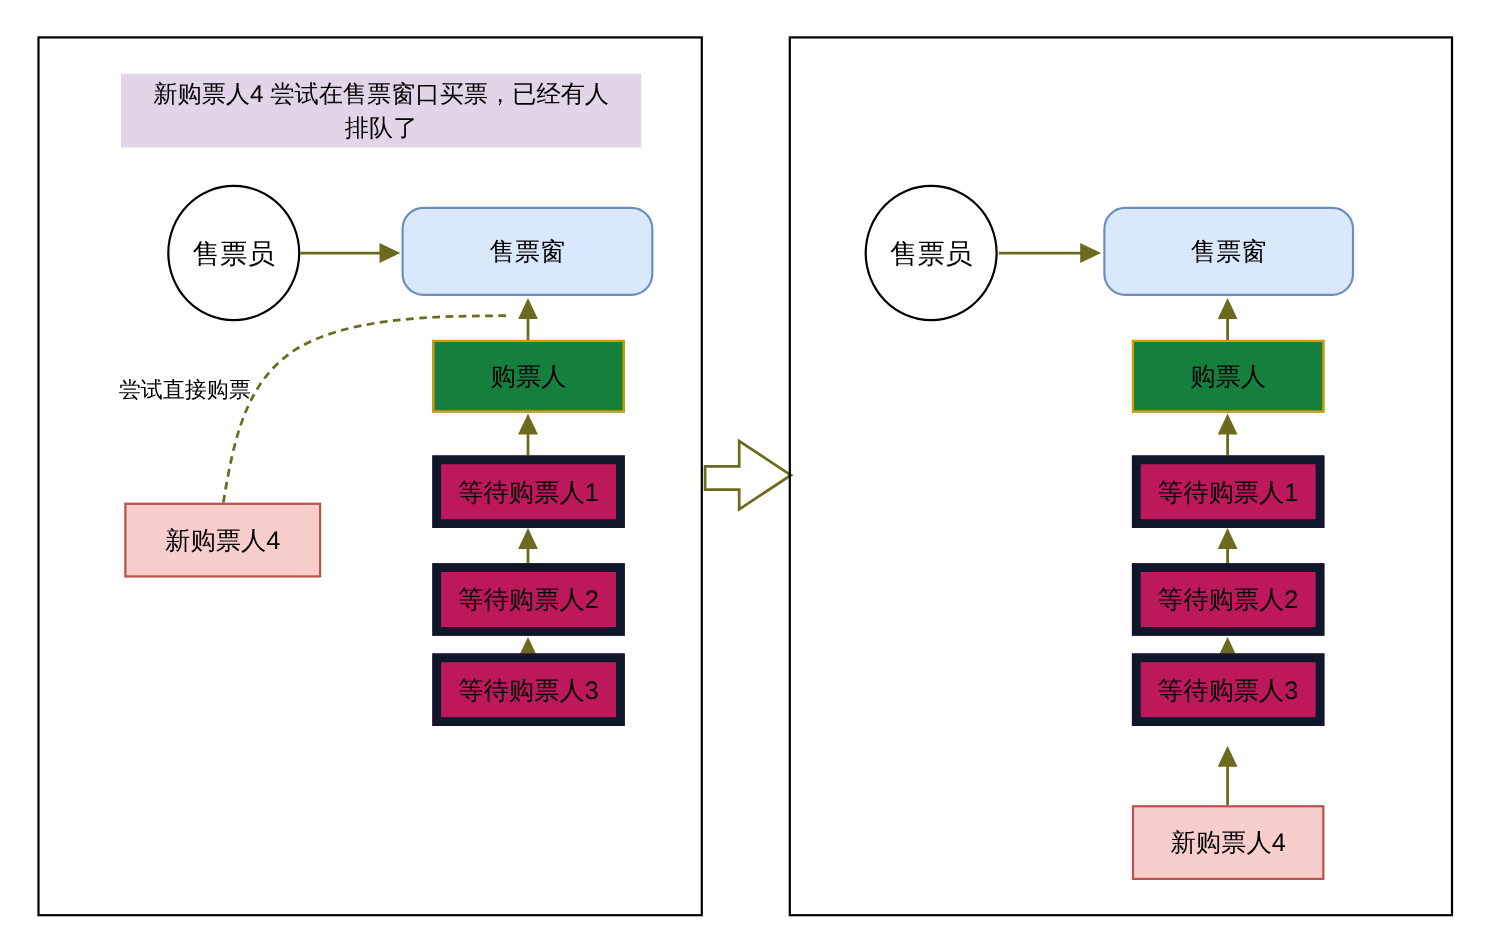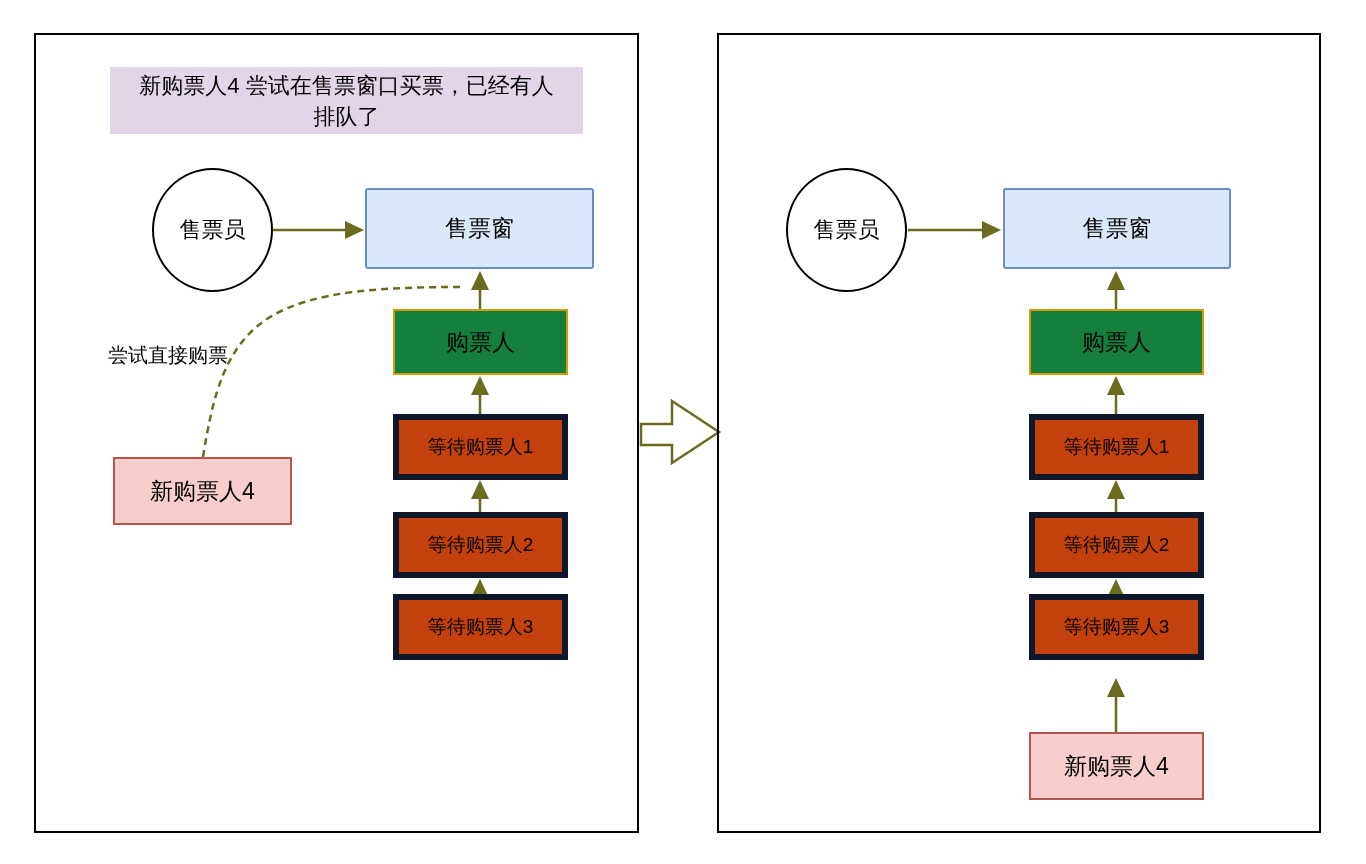--- a/index.html
+++ b/index.html
@@ -14,33 +14,33 @@
   .panel-left  { left: 34px;  top: 33px; width: 605px; height: 800px; }
   .panel-right { left: 717px; top: 33px; width: 604px; height: 800px; }
 
   .node { position: absolute; display: flex; align-items: center; justify-content: center;
           text-align: center; z-index: 3; }
 
   .title-box { background: #e1d5e7; font-size: 22px; line-height: 31px; white-space: pre-line; }
   .title-left  { left: 110px; top: 67px; width: 473px; height: 67px; }
   .title-right { left: 778px; top: 67px; width: 481px; height: 67px; }
 
-  .circle { border: 2.5px solid #000000; border-radius: 50%; background: #ffffff; font-size: 22px; }
+  .circle { border: 2.5px solid #000000; border-radius: 50%; background: #ffffff; font-size: 25px; }
   .circle-left  { left: 152px; top: 168px; width: 121px; height: 124px; }
   .circle-right { left: 786px; top: 168px; width: 121px; height: 124px; }
 
-  .window-box { background: #dae8fc; border: 2.5px solid #6c8ebf; border-radius: 3px; font-size: 23px; }
+  .window-box { background: #dae8fc; border: 2.5px solid #6c8ebf; border-radius: 20px; font-size: 23px; }
   .window-left  { left: 365px;  top: 188px; width: 229px; height: 81px; }
   .window-right { left: 1003px; top: 188px; width: 228px; height: 81px; }
 
   .buyer-box { background: #15803d; border: 2.5px solid #d79b00; font-size: 23px; }
   .buyer-left  { left: 393px;  top: 309px; width: 175px; height: 66px; }
   .buyer-right { left: 1029px; top: 309px; width: 175px; height: 66px; }
 
-  .wait-box { background: #c2410c; border: 6px solid #0f172a; font-size: 19px; }
+  .wait-box { background: #be185d; border: 8px solid #0f172a; font-size: 23px; }
   .wl { left: 393px;  width: 175px; height: 66px; }
   .wr { left: 1029px; width: 175px; height: 66px; }
   .w1 { top: 414px; } .w2 { top: 512px; align-items: center; } .w3 { top: 594px; }
 
   .new-box { background: #f8cecc; border: 2px solid #b85450; font-size: 23px; }
   .new-left  { left: 113px;  top: 457px; width: 179px; height: 68px; }
   .new-right { left: 1029px; top: 732px; width: 175px; height: 68px; }
 
   .annotation { position: absolute; left: 78px; top: 343px; width: 150px; height: 24px;
                 font-size: 20px; z-index: 3; text-align: right; display: block; line-height: 24px; }

